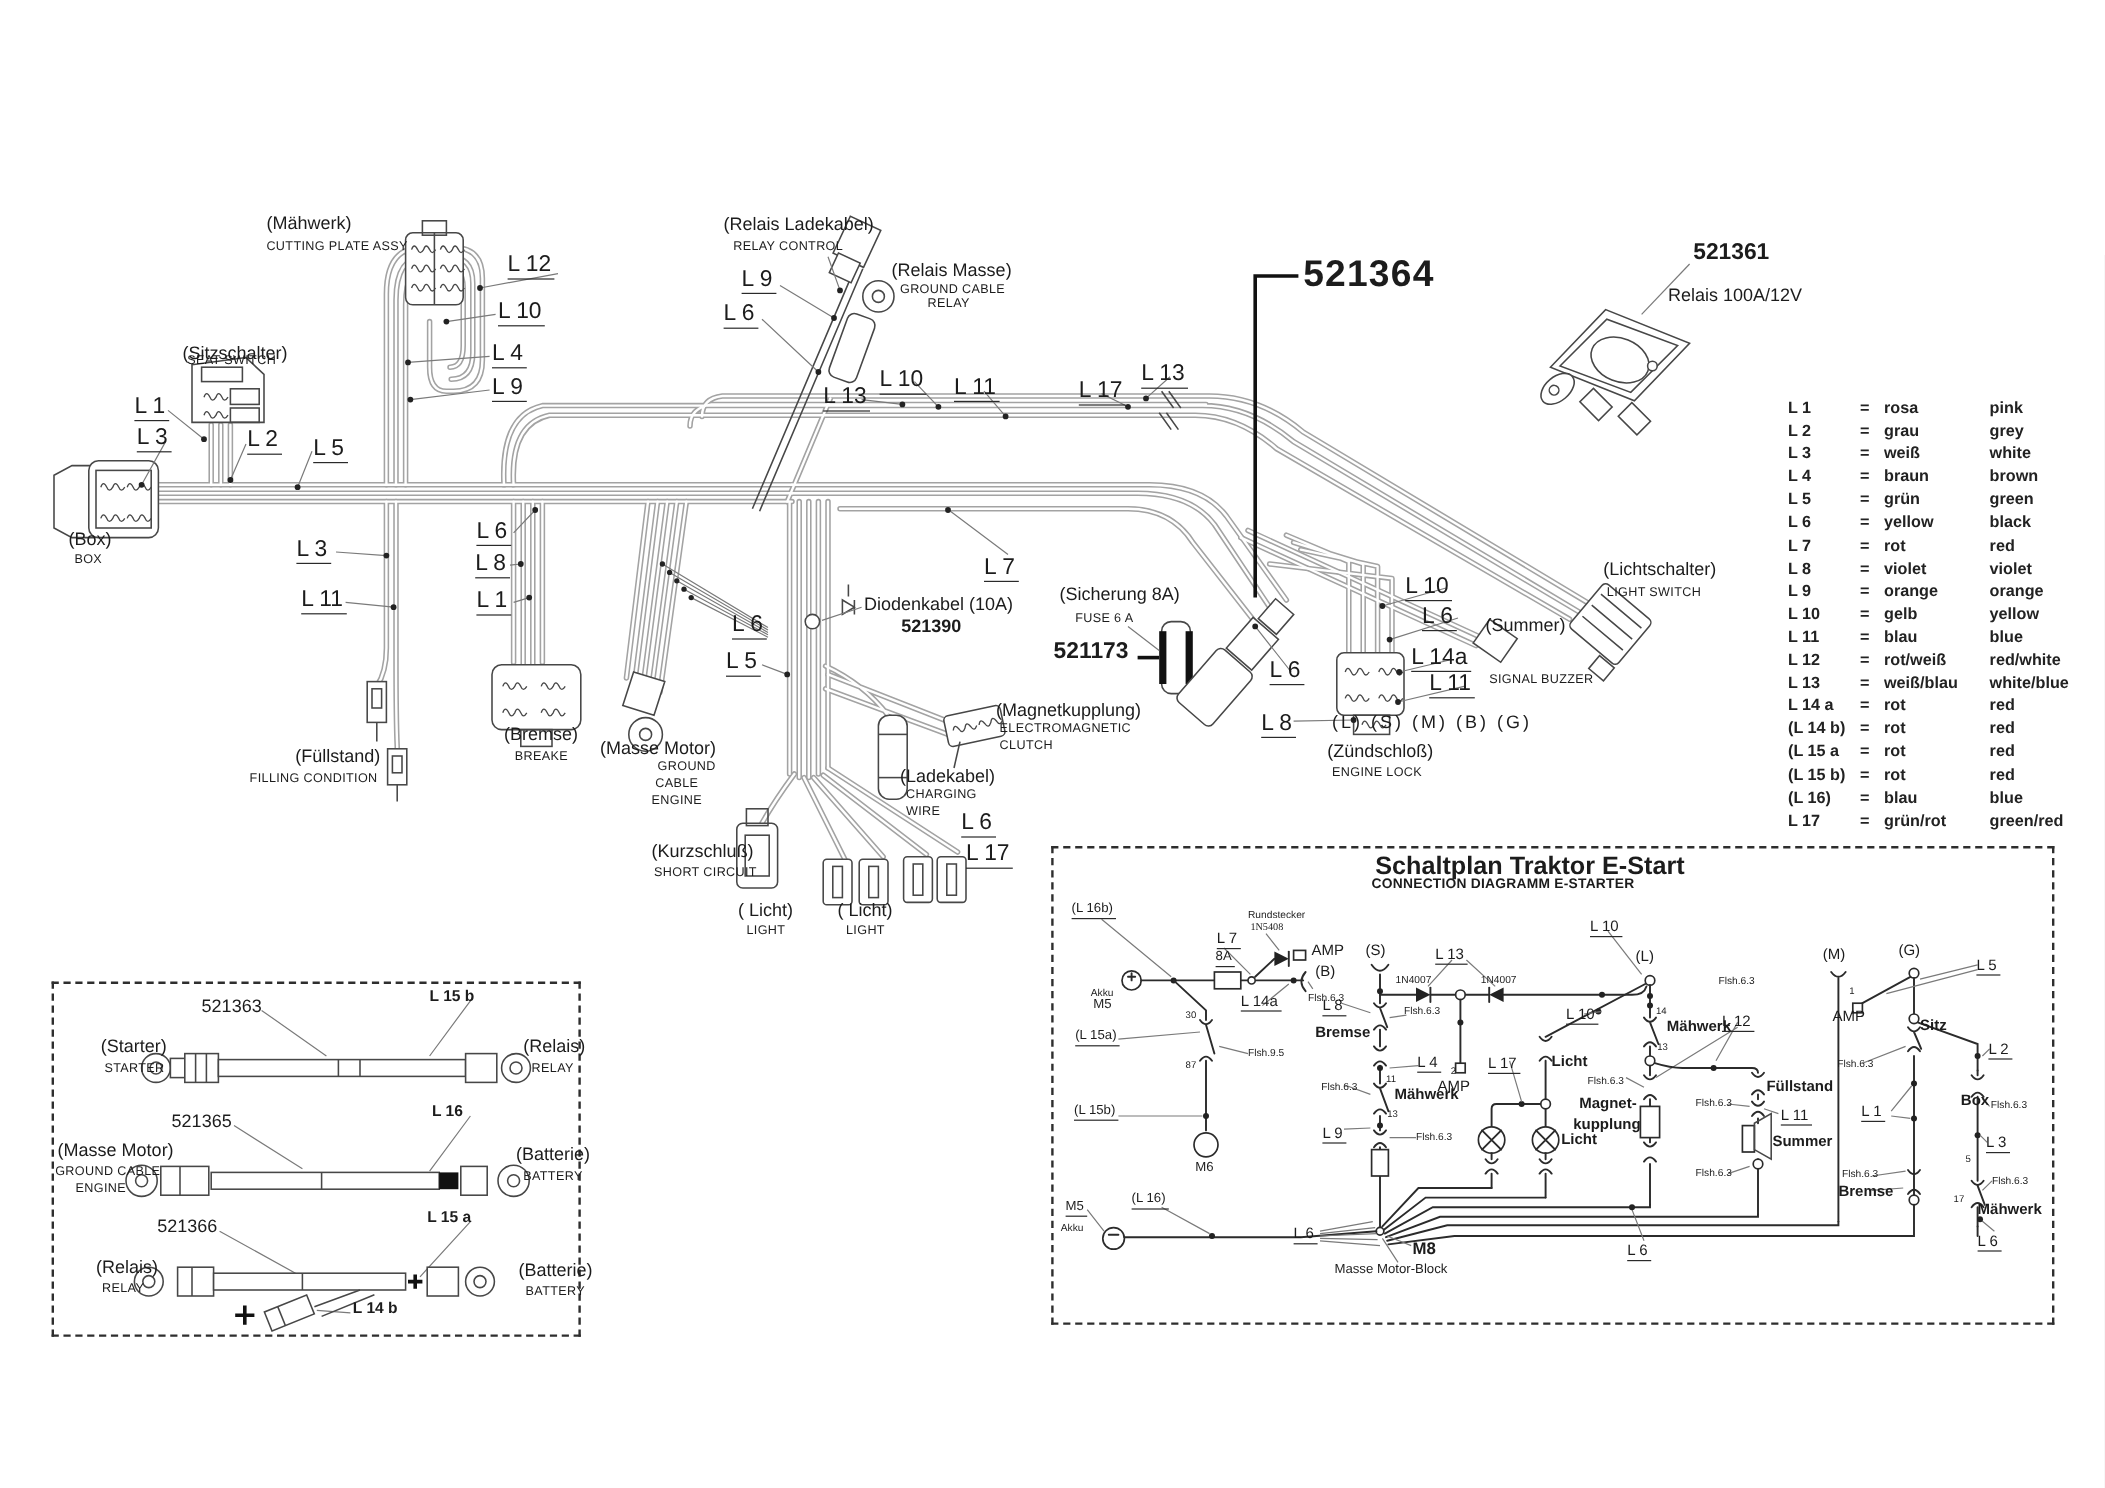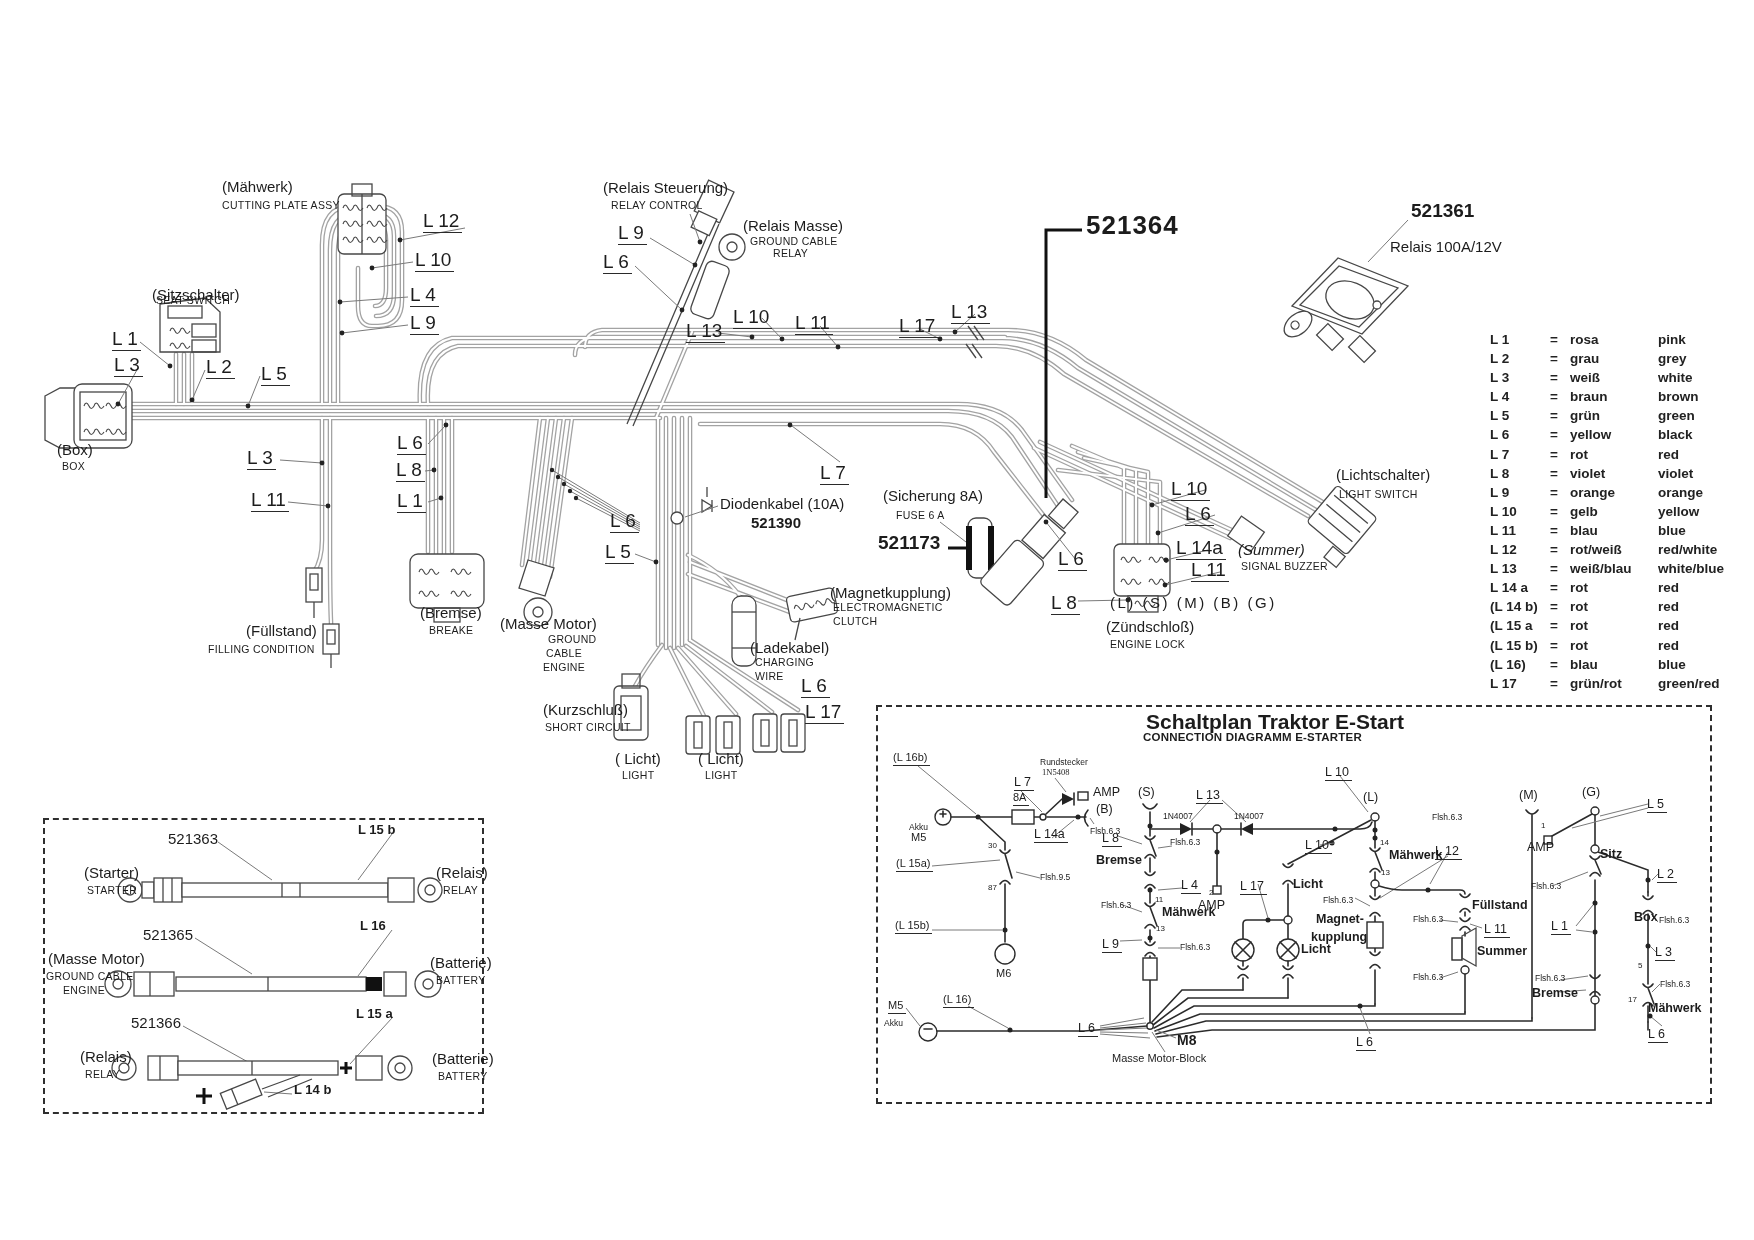--- a/index.html
+++ b/index.html
@@ -19,21 +19,21 @@
   .scf{fill:#222;stroke:none}
   .oc{fill:#fff;stroke:#2b2b2b;stroke-width:1.4}
   .brk{stroke:#111;stroke-width:3;fill:none}
   
   .lbl{position:absolute;white-space:nowrap;line-height:1.05;}
   .de{font-size:15px}
   .en{font-size:10.5px;letter-spacing:.3px}
   .w{font-size:19px}
   .wp{font-size:15px;font-weight:bold}
   .wp2{font-size:19px;font-weight:bold}
-  .big{font-size:26px;font-weight:bold;letter-spacing:1px}
+  .big{font-size:31px;font-weight:bold;letter-spacing:1px}
   .wb{font-size:13px;font-weight:bold}
   .s{font-size:11px}
   .sw{font-size:12.5px}
   .sb{font-size:12.5px;font-weight:bold}
   .sb2{font-size:14px;font-weight:bold}
   .st{font-size:8.5px}
   .sn{font-size:8px}
   .ul{border-bottom:1.4px solid #2a2a2a;padding:0 3px 1px 0}
   .ls{letter-spacing:2.5px}
   .dashbox{position:absolute;border:2px dashed #2e2e2e;}
@@ -612,21 +612,21 @@
       <div class="lbl de" style="left: 698px; top: 751px;">( Licht)</div>
       <div class="lbl en" style="left: 705px; top: 770px;">LIGHT</div>
       <div class="lbl de" style="left: 750px; top: 640px;">(Ladekabel)</div>
       <div class="lbl en" style="left: 755px; top: 657px;">CHARGING</div>
       <div class="lbl en" style="left: 755px; top: 671px;">WIRE</div>
       <div class="lbl w ul" style="left: 801px; top: 676px;">L 6</div>
       <div class="lbl w ul" style="left: 805px; top: 702px;">L 17</div>
       <div class="lbl de" style="left: 830px; top: 585px;">(Magnetkupplung)</div>
       <div class="lbl en" style="left: 833px; top: 602px;">ELECTROMAGNETIC</div>
       <div class="lbl en" style="left: 833px; top: 616px;">CLUTCH</div>
-      <div class="lbl de" style="left: 603px; top: 180px;">(Relais Steuerung)</div>
+      <div class="lbl de" style="left: 603px; top: 180px;">(Relais Ladekabel)</div>
       <div class="lbl en" style="left: 611px; top: 200px;">RELAY CONTROL</div>
       <div class="lbl w ul" style="left: 618px; top: 223px;">L 9</div>
       <div class="lbl w ul" style="left: 603px; top: 252px;">L 6</div>
       <div class="lbl de" style="left: 743px; top: 218px;">(Relais Masse)</div>
       <div class="lbl en" style="left: 750px; top: 236px;">GROUND CABLE</div>
       <div class="lbl en" style="left: 773px; top: 248px;">RELAY</div>
       <div class="lbl w ul" style="left: 686px; top: 321px;">L 13</div>
       <div class="lbl w ul" style="left: 733px; top: 307px;">L 10</div>
       <div class="lbl w ul" style="left: 795px; top: 313px;">L 11</div>
       <div class="lbl w ul" style="left: 899px; top: 316px;">L 17</div>
@@ -637,21 +637,21 @@
       <div class="lbl wp2" style="left: 878px; top: 533px;">521173</div>
       <div class="lbl big" style="left: 1086px; top: 212px;">521364</div>
       <div class="lbl wp2" style="left: 1411px; top: 201px;">521361</div>
       <div class="lbl de" style="left: 1390px; top: 239px;">Relais 100A/12V</div>
       <div class="lbl de" style="left: 1336px; top: 467px;">(Lichtschalter)</div>
       <div class="lbl en" style="left: 1339px; top: 489px;">LIGHT SWITCH</div>
       <div class="lbl w ul" style="left: 1171px; top: 479px;">L 10</div>
       <div class="lbl w ul" style="left: 1185px; top: 504px;">L 6</div>
       <div class="lbl w ul" style="left: 1176px; top: 538px;">L 14a</div>
       <div class="lbl w ul" style="left: 1191px; top: 560px;">L 11</div>
-      <div class="lbl de" style="left: 1238px; top: 542px; font-style: italic;">(Summer)</div>
+      <div class="lbl de" style="left: 1238px; top: 514px;">(Summer)</div>
       <div class="lbl en" style="left: 1241px; top: 561px;">SIGNAL BUZZER</div>
       <div class="lbl w ul" style="left: 1058px; top: 549px;">L 6</div>
       <div class="lbl w ul" style="left: 1051px; top: 593px;">L 8</div>
       <div class="lbl de ls" style="left: 1110px; top: 595px;">(L) (S) (M) (B) (G)</div>
       <div class="lbl de" style="left: 1106px; top: 619px;">(Zündschloß)</div>
       <div class="lbl en" style="left: 1110px; top: 639px;">ENGINE LOCK</div>
       <div class="lbl de" style="left: 168px; top: 831px;">521363</div>
       <div class="lbl wb" style="left: 358px; top: 823px;">L 15 b</div>
       <div class="lbl de" style="left: 84px; top: 865px;">(Starter)</div>
       <div class="lbl en" style="left: 87px; top: 885px;">STARTER</div>

